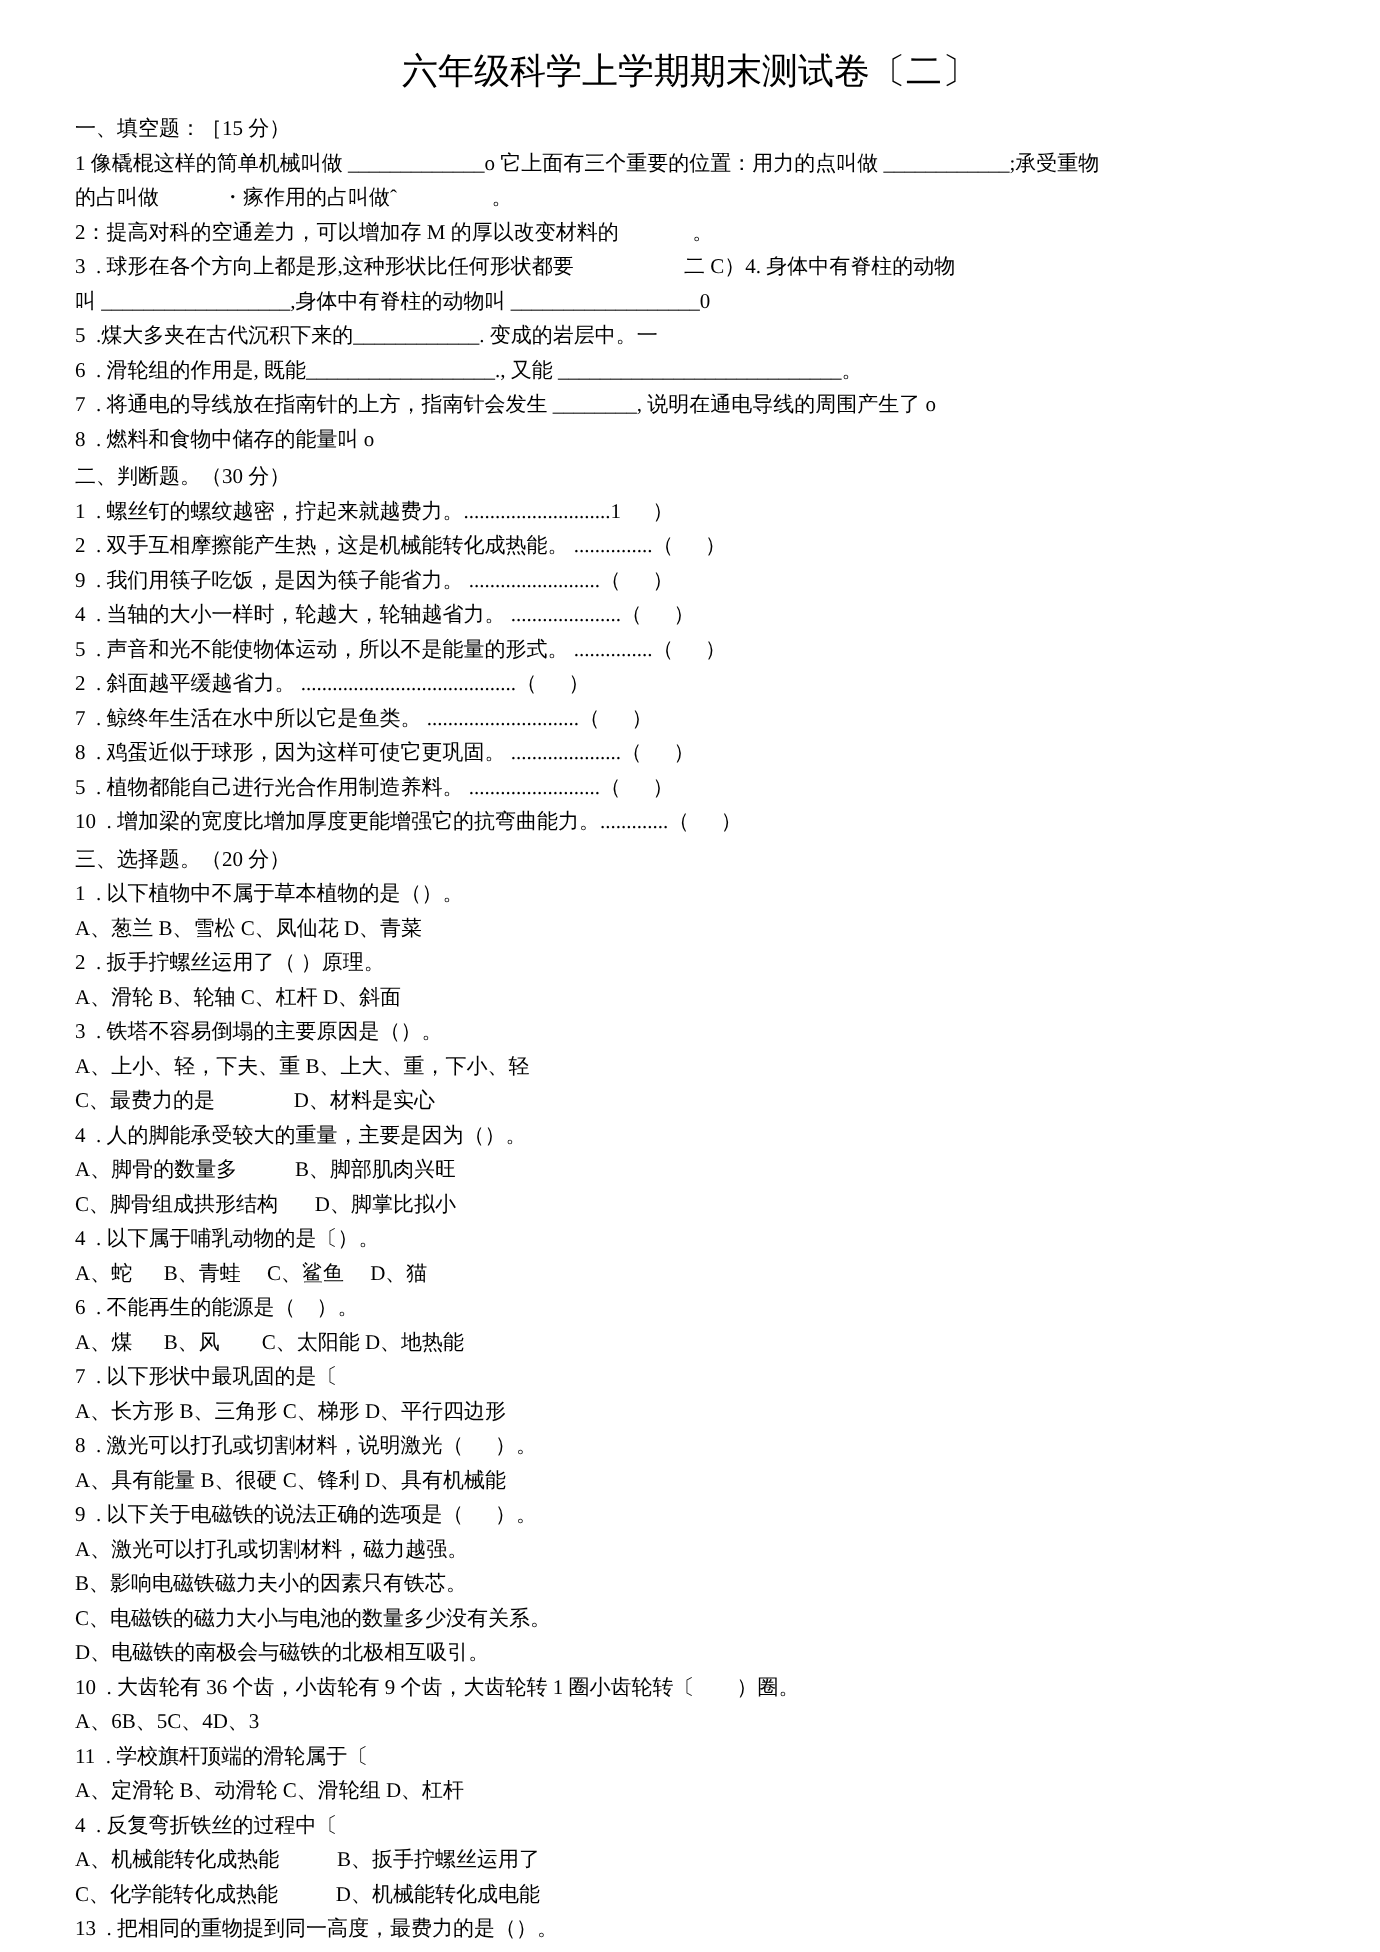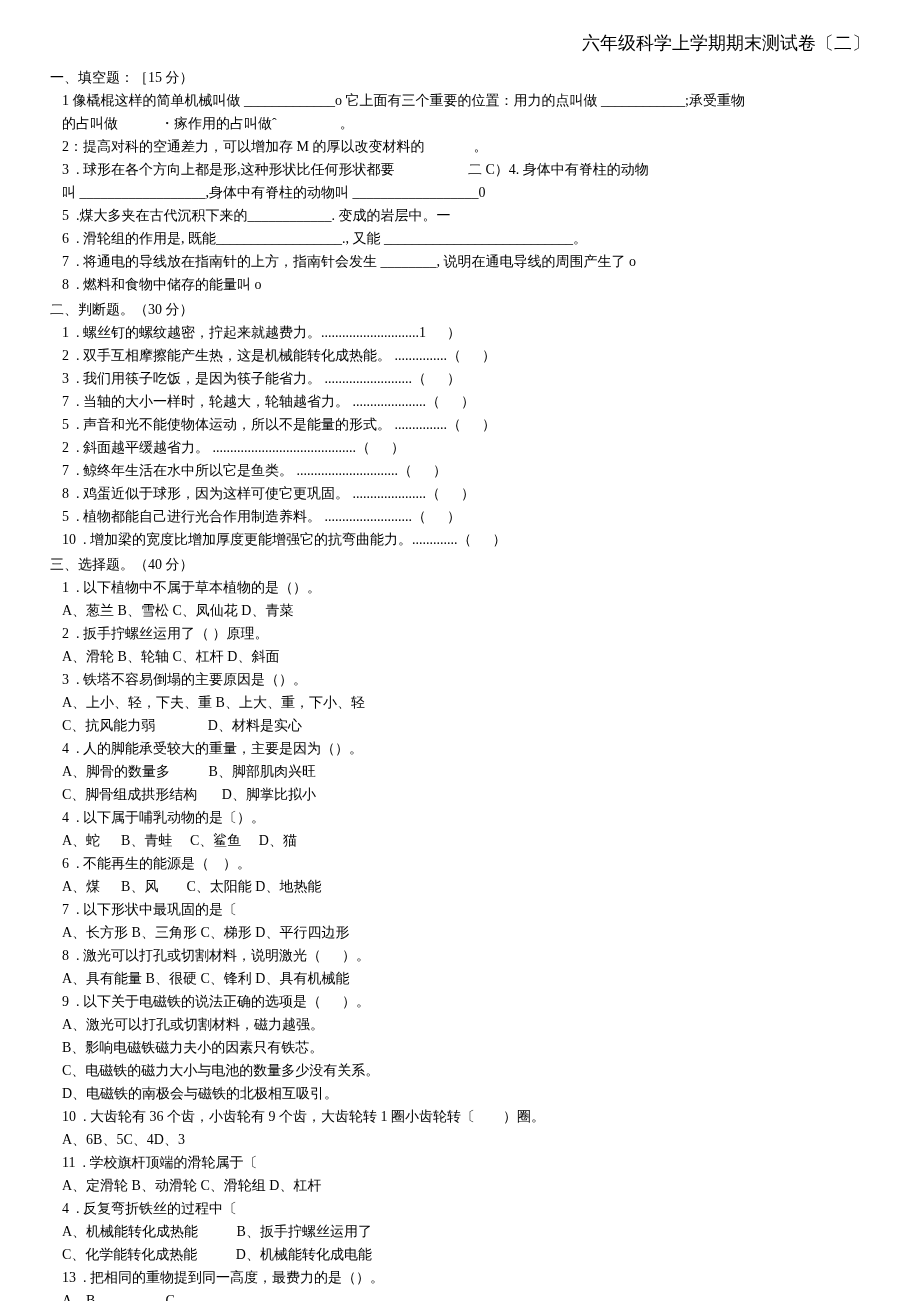--- a/index.html
+++ b/index.html
@@ -6,31 +6,31 @@
       font-family: "SimSun", "宋体", serif;
       font-size: 14px;
       line-height: 1.5;
       margin: 0;
       padding: 30px 50px;
       background: #fff;
       color: #000;
       width: 820px;
     }
     .title {
-      text-align: right;
-      font-size: 18px;
+      text-align: center;
+      font-size: 24px;
       font-weight: normal;
       margin-bottom: 10px;
     }
     .section-header {
       margin-top: 4px;
       margin-bottom: 2px;
     }
     .line {
-      margin: 2px 12px;
+      margin: 2px 0;
       white-space: pre-wrap;
     }
   </style>
 </head>
 <body>
 
 <div class="title">六年级科学上学期期末测试卷〔二〕</div>
 
 <div class="section-header">一、填空题：［15 分）</div>
 <div class="line">1 像橇棍这样的简单机械叫做 _____________o 它上面有三个重要的位置：用力的点叫做 ____________;承受重物</div>
@@ -39,37 +39,37 @@
 <div class="line">3  . 球形在各个方向上都是形,这种形状比任何形状都要                     二 C）4. 身体中有脊柱的动物</div>
 <div class="line">叫 __________________,身体中有脊柱的动物叫 __________________0</div>
 <div class="line">5  .煤大多夹在古代沉积下来的____________. 变成的岩层中。一</div>
 <div class="line">6  . 滑轮组的作用是, 既能__________________., 又能 ___________________________。</div>
 <div class="line">7  . 将通电的导线放在指南针的上方，指南针会发生 ________, 说明在通电导线的周围产生了 o</div>
 <div class="line">8  . 燃料和食物中储存的能量叫 o</div>
 
 <div class="section-header">二、判断题。（30 分）</div>
 <div class="line">1  . 螺丝钉的螺纹越密，拧起来就越费力。............................1      ）</div>
 <div class="line">2  . 双手互相摩擦能产生热，这是机械能转化成热能。 ...............（      ）</div>
-<div class="line">3  . 我们用筷子吃饭，是因为筷子能省力。 .........................（      ）</div>
-<div class="line">7  . 当轴的大小一样时，轮越大，轮轴越省力。 .....................（      ）</div>
+<div class="line">9  . 我们用筷子吃饭，是因为筷子能省力。 .........................（      ）</div>
+<div class="line">4  . 当轴的大小一样时，轮越大，轮轴越省力。 .....................（      ）</div>
 <div class="line">5  . 声音和光不能使物体运动，所以不是能量的形式。 ...............（      ）</div>
 <div class="line">2  . 斜面越平缓越省力。 .........................................（      ）</div>
 <div class="line">7  . 鲸终年生活在水中所以它是鱼类。 .............................（      ）</div>
 <div class="line">8  . 鸡蛋近似于球形，因为这样可使它更巩固。 .....................（      ）</div>
 <div class="line">5  . 植物都能自己进行光合作用制造养料。 .........................（      ）</div>
 <div class="line">10  . 增加梁的宽度比增加厚度更能增强它的抗弯曲能力。.............（      ）</div>
 
-<div class="section-header">三、选择题。（40 分）</div>
+<div class="section-header">三、选择题。（20 分）</div>
 <div class="line">1  . 以下植物中不属于草本植物的是（）。</div>
 <div class="line">A、葱兰 B、雪松 C、凤仙花 D、青菜</div>
 <div class="line">2  . 扳手拧螺丝运用了（ ）原理。</div>
 <div class="line">A、滑轮 B、轮轴 C、杠杆 D、斜面</div>
 <div class="line">3  . 铁塔不容易倒塌的主要原因是（）。</div>
 <div class="line">A、上小、轻，下夫、重 B、上大、重，下小、轻</div>
-<div class="line">C、抗风能力弱               D、材料是实心</div>
+<div class="line">C、最费力的是               D、材料是实心</div>
 <div class="line">4  . 人的脚能承受较大的重量，主要是因为（）。</div>
 <div class="line">A、脚骨的数量多           B、脚部肌肉兴旺</div>
 <div class="line">C、脚骨组成拱形结构       D、脚掌比拟小</div>
 <div class="line">4  . 以下属于哺乳动物的是〔）。</div>
 <div class="line">A、蛇      B、青蛙     C、鲨鱼     D、猫</div>
 <div class="line">6  . 不能再生的能源是（    ）。</div>
 <div class="line">A、煤      B、风        C、太阳能 D、地热能</div>
 <div class="line">7  . 以下形状中最巩固的是〔</div>
 <div class="line">A、长方形 B、三角形 C、梯形 D、平行四边形</div>
 <div class="line">8  . 激光可以打孔或切割材料，说明激光（      ）。</div>

